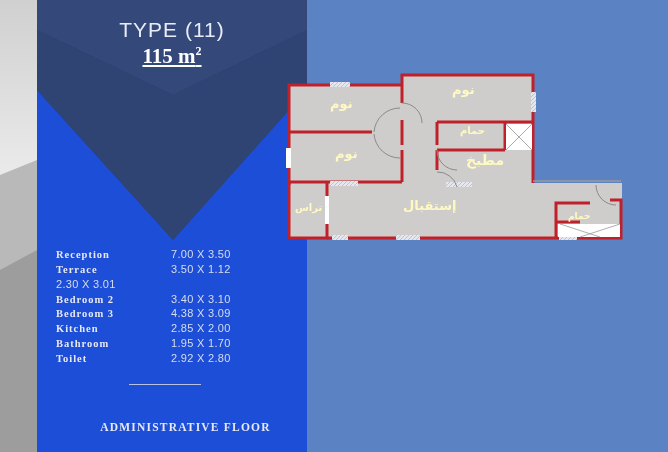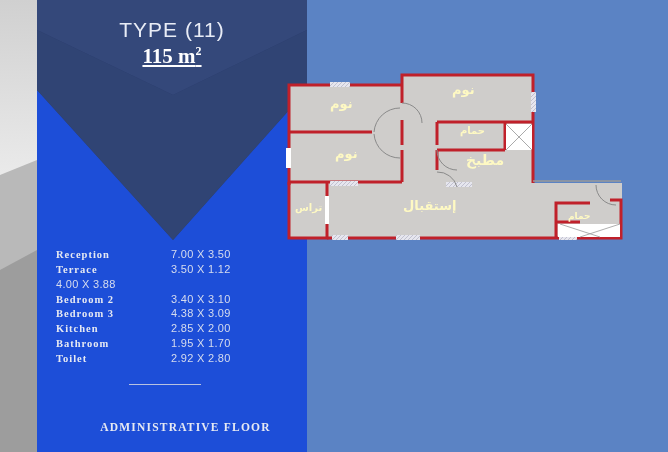--- a/index.html
+++ b/index.html
@@ -43,21 +43,21 @@
   <div class="specs">
     <div class="row">
         <span class="k">Reception</span>
         <span class="v">7.00 X 3.50</span>
       </div>
     <div class="row">
         <span class="k">Terrace</span>
         <span class="v">3.50 X 1.12</span>
       </div>
     <div class="row">
-        <span class="v">4.00 X 3.88</span>
+        <span class="v">2.30 X 3.01</span>
       </div>
     <div class="row">
         <span class="k">Bedroom 2</span>
         <span class="v">3.40 X 3.10</span>
       </div>
     <div class="row">
         <span class="k">Bedroom 3</span>
         <span class="v">4.38 X 3.09</span>
       </div>
     <div class="row">

